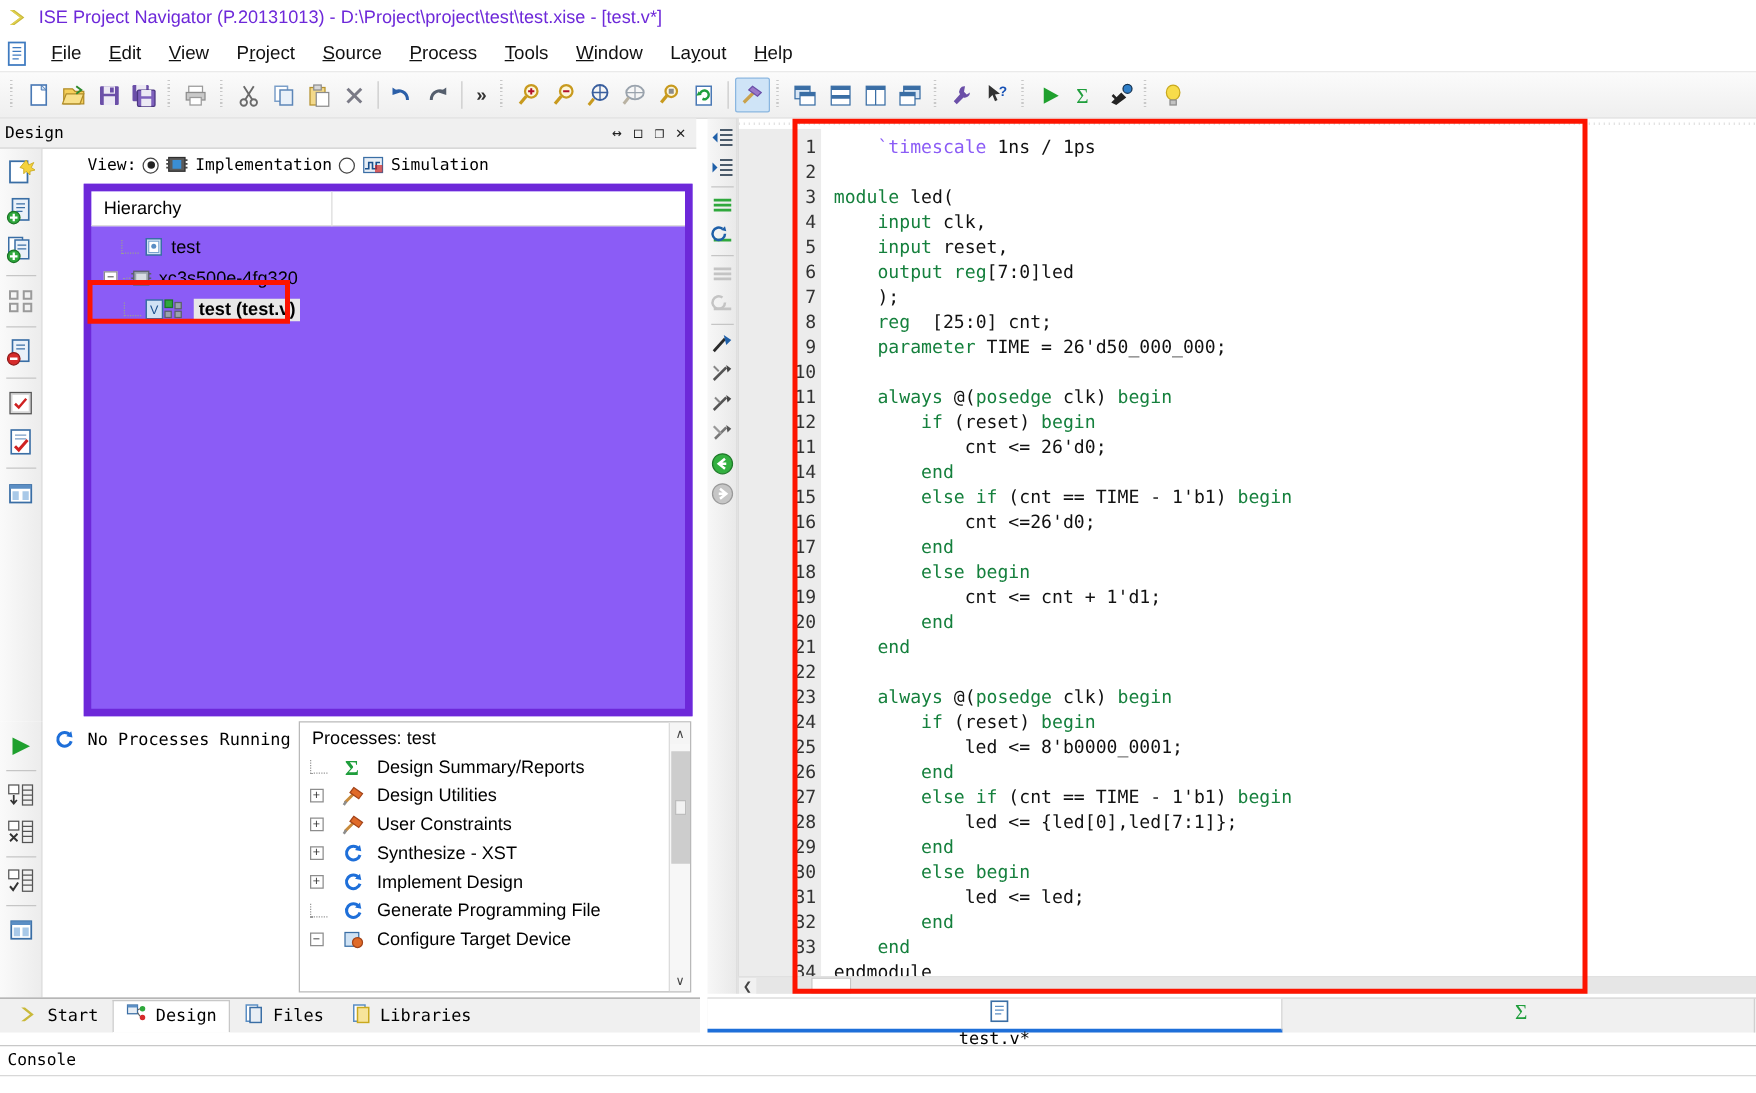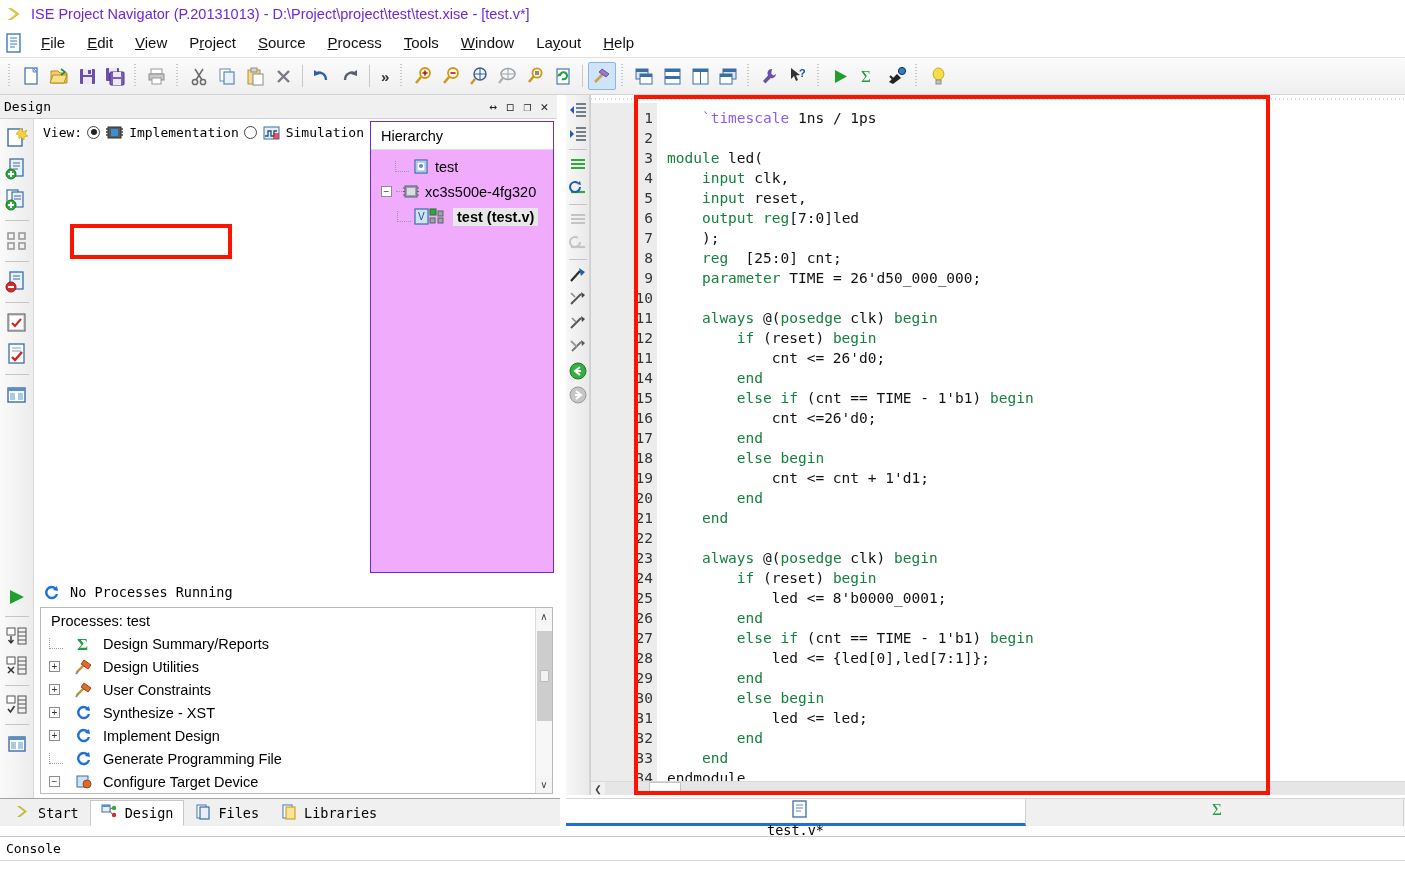--- a/index.html
+++ b/index.html
@@ -71,37 +71,37 @@
 
   .design-body { display:flex; height:458px; }
   .icon-rail {
     width:34px; background:linear-gradient(to right,#fafafa,#ececec);
     border-right:1px solid #d8d8d8;
     display:flex; flex-direction:column; align-items:center; padding-top:5px; gap:3px;
   }
   .rail-btn { width:28px; height:28px; display:flex; align-items:center; justify-content:center; cursor:default; }
   .rail-sep { width:24px; height:1px; background:#c5c5c5; margin:3px 0; }
 
-  .design-main { flex:1; display:flex; flex-direction:row; }
+  .design-main { flex:1; display:flex; flex-direction:column;margin-left:27px; }
   .view-row {
     height:26px; display:flex; align-items:center; gap:5px; padding-left:9px;
     font-family:"DejaVu Sans Mono", monospace; font-size:13px;
   }
   .radio {
     width:13px; height:13px; border-radius:50%; border:1.6px solid #444;
     display:inline-block; position:relative; background:#fff; cursor:default;
   }
   .radio.sel::after {
     content:""; position:absolute; left:2.5px; top:2.5px; width:6px; height:6px;
     border-radius:50%; background:#222;
   }
   .view-lbl { cursor:default; }
 
   .hier-panel {
-    flex:1; margin:2px 3px 4px 6px; background:#f0abfc; border:1px solid #6d28d9;
+    flex:1; margin:2px 3px 4px 6px; background:#8b5cf6; border:6px solid #6d28d9;
     position:relative; overflow:hidden;
   }
   .hier-head {
     height:28px; display:flex; align-items:center; padding-left:10px;
     font-size:14.5px; border-bottom:1px solid #dcdcdc; background:#fff;
   }
   .hier-head .divcol { position:absolute; left:192px; top:0; width:1px; height:28px; background:#dcdcdc; }
   .tree { padding:4px 0 0 10px; }
   .tnode { display:flex; align-items:center; height:25px; font-size:14.5px; white-space:nowrap; }
   .expander {
@@ -116,21 +116,21 @@
   
   .proc-dock {
     position:absolute; left:0; top:577px; width:557px; height:221px; background:#fff;
   }
   .proc-top { display:flex; height:221px; }
   .proc-rail {
     width:34px; background:linear-gradient(to right,#fafafa,#ececec);
     border-right:1px solid #d8d8d8;
     display:flex; flex-direction:column; align-items:center; padding-top:6px; gap:2px;
   }
-  .proc-main { flex:1; display:flex; flex-direction:column; }
+  .proc-main { flex:1; display:flex; flex-direction:row; }
   .proc-status {
     height:30px; display:flex; align-items:center; gap:9px; padding-left:9px;
     font-family:"DejaVu Sans Mono", monospace; font-size:13.5px;
   }
   .proc-list-wrap {
     flex:1; margin:0 4px 4px 6px; border:1px solid #b9b9b9; background:#fff;
     display:flex; overflow:hidden;
   }
   .proc-list { flex:1; padding:4px 0 0 8px; overflow:hidden; }
   .proc-head { font-size:14.5px; padding:1px 0 3px 2px; }

